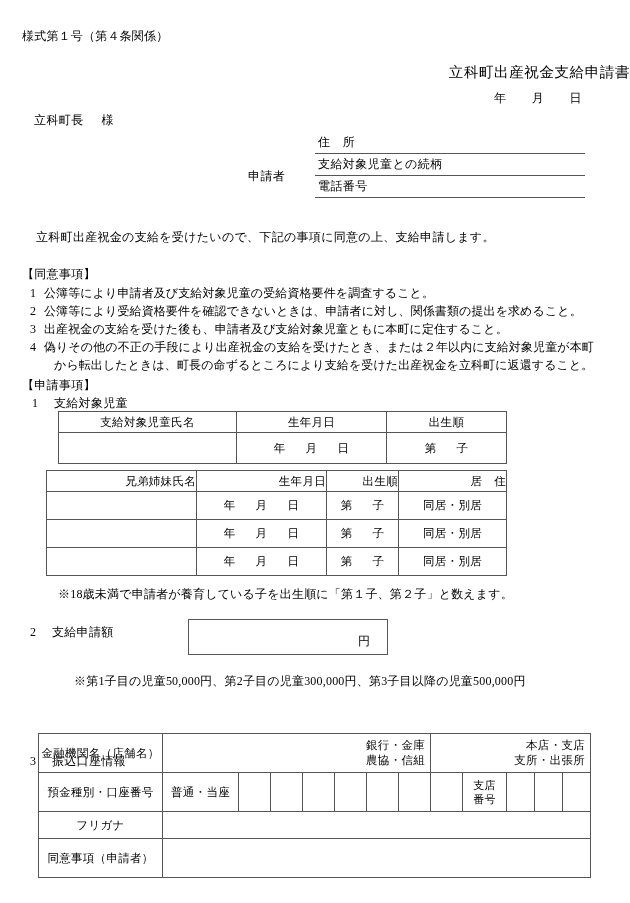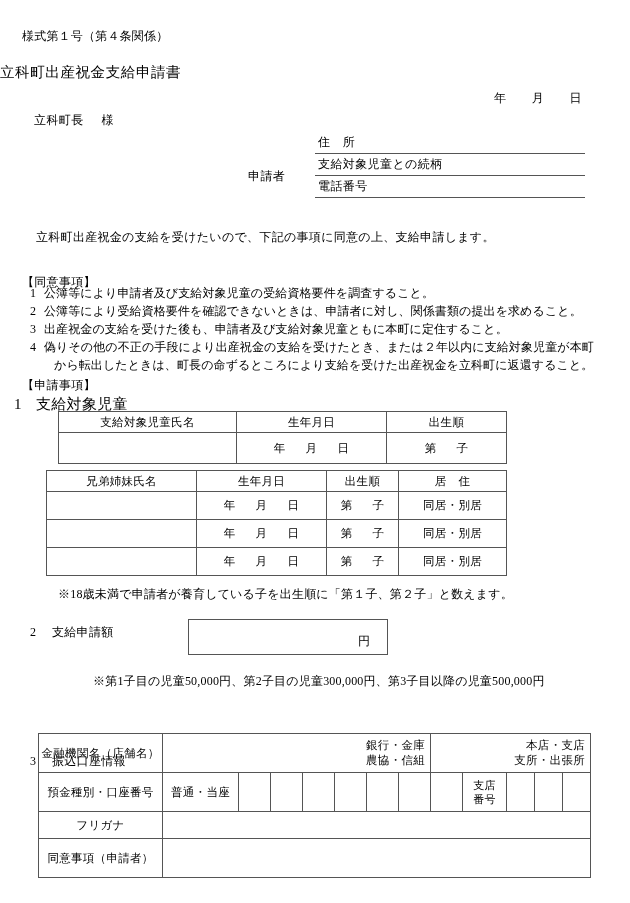--- a/index.html
+++ b/index.html
@@ -30,21 +30,21 @@
     left: 22px;
     top: 28px;
     font-size: 12px;
     letter-spacing: 0.2px;
   }
   .doc-title {
     position: absolute;
     left: 0;
     top: 63px;
     width: 630px;
-    text-align: left;
+    text-align: right;
     font-size: 14.5px;
     letter-spacing: 0.6px;
   }
   .date-line {
     position: absolute;
     right: 48px;
     top: 90px;
     font-size: 12px;
     letter-spacing: 0.4px;
   }
@@ -101,21 +101,21 @@
   }
 
   
   .section-head {
     font-size: 12px;
     letter-spacing: 0.3px;
   }
   .consent-head {
     position: absolute;
     left: 22px;
-    top: 274px;
+    top: 266px;
   }
   .consent-list {
     position: absolute;
     left: 22px;
     top: 284px;
     width: 592px;
   }
   .consent-item {
     display: flex;
     font-size: 12px;
@@ -137,23 +137,23 @@
   }
 
   
   .apply-head {
     position: absolute;
     left: 22px;
     top: 377px;
   }
   .item-1-label {
     position: absolute;
-    left: 14px;
+    left: 32px;
     top: 395px;
-    font-size: 15px;
+    font-size: 12px;
     letter-spacing: 0.3px;
   }
   .item-1-label .n { display: inline-block; width: 22px; }
 
   
   table.form-table {
     border-collapse: collapse;
     table-layout: fixed;
   }
   table.form-table td {
@@ -172,21 +172,21 @@
   }
   .child-table td.h { height: 20px; }
   .child-table td.b { height: 30px; }
 
   .sib-table {
     position: absolute;
     left: 46px;
     top: 470px;
     width: 460px;
   }
-  .sib-table td.h { height: 20px; }
+  .sib-table td.h { height: 20px; text-align: right; }
   .sib-table td.b { height: 27px; }
 
   .ymd span { margin-left: 20px; }
   .ymd span:first-child { margin-left: 0; }
   .ymd { padding-right: 12px; text-align: right; }
   .dai { letter-spacing: 0.3px; }
   .dai .gap { display: inline-block; width: 20px; }
 
   .note-18 {
     position: absolute;
@@ -215,21 +215,21 @@
     box-sizing: border-box;
   }
   .amount-yen {
     position: absolute;
     right: 17px;
     bottom: 4px;
     font-size: 12px;
   }
   .note-amounts {
     position: absolute;
-    left: 93px;
+    left: 74px;
     top: 673px;
     font-size: 12px;
     letter-spacing: 0.2px;
   }
 
   
   .item-3-label {
     position: absolute;
     left: 30px;
     top: 713px;

